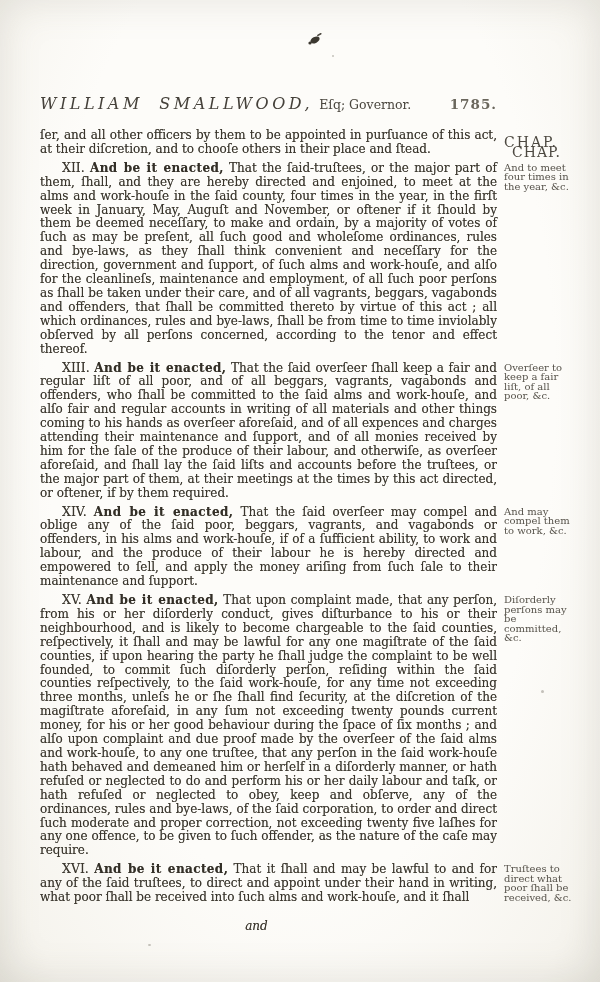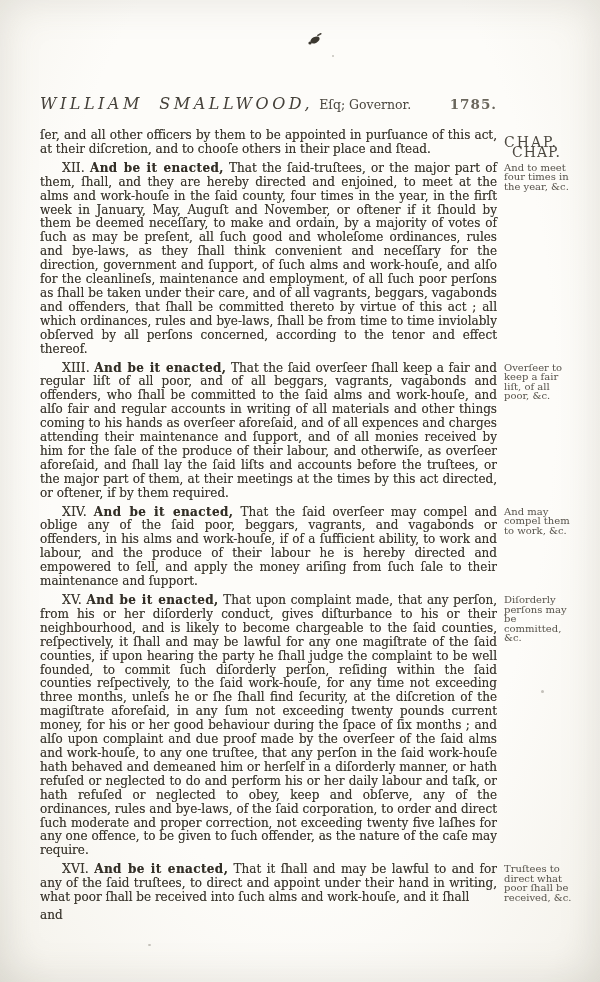--- a/index.html
+++ b/index.html
@@ -76,26 +76,27 @@
     position:absolute;
     left:464px;width:72px;top:8px;
     font-size:14px;
     line-height:10px;
     letter-spacing:2px;
     color:#4d4941;
     text-shadow:none;
   }
   .chap-note .l2{display:block;letter-spacing:1px;padding-left:8px;}
   .catchword{
-    text-align:left;
+    text-align:center;
     padding-right:24px;
     font-size:12px;
     line-height:14px;
-    margin-top:3px;
+    margin-top:14px;
     color:#3a362d;
+    font-style:italic;
   }
   .ink-blot{
     position:absolute;
     left:303px;top:31px;
     width:22px;height:16px;
   }
   .speck{position:absolute;background:#8b877d;border-radius:50%;opacity:.5;}
 </style>
 </head>
 <body>

